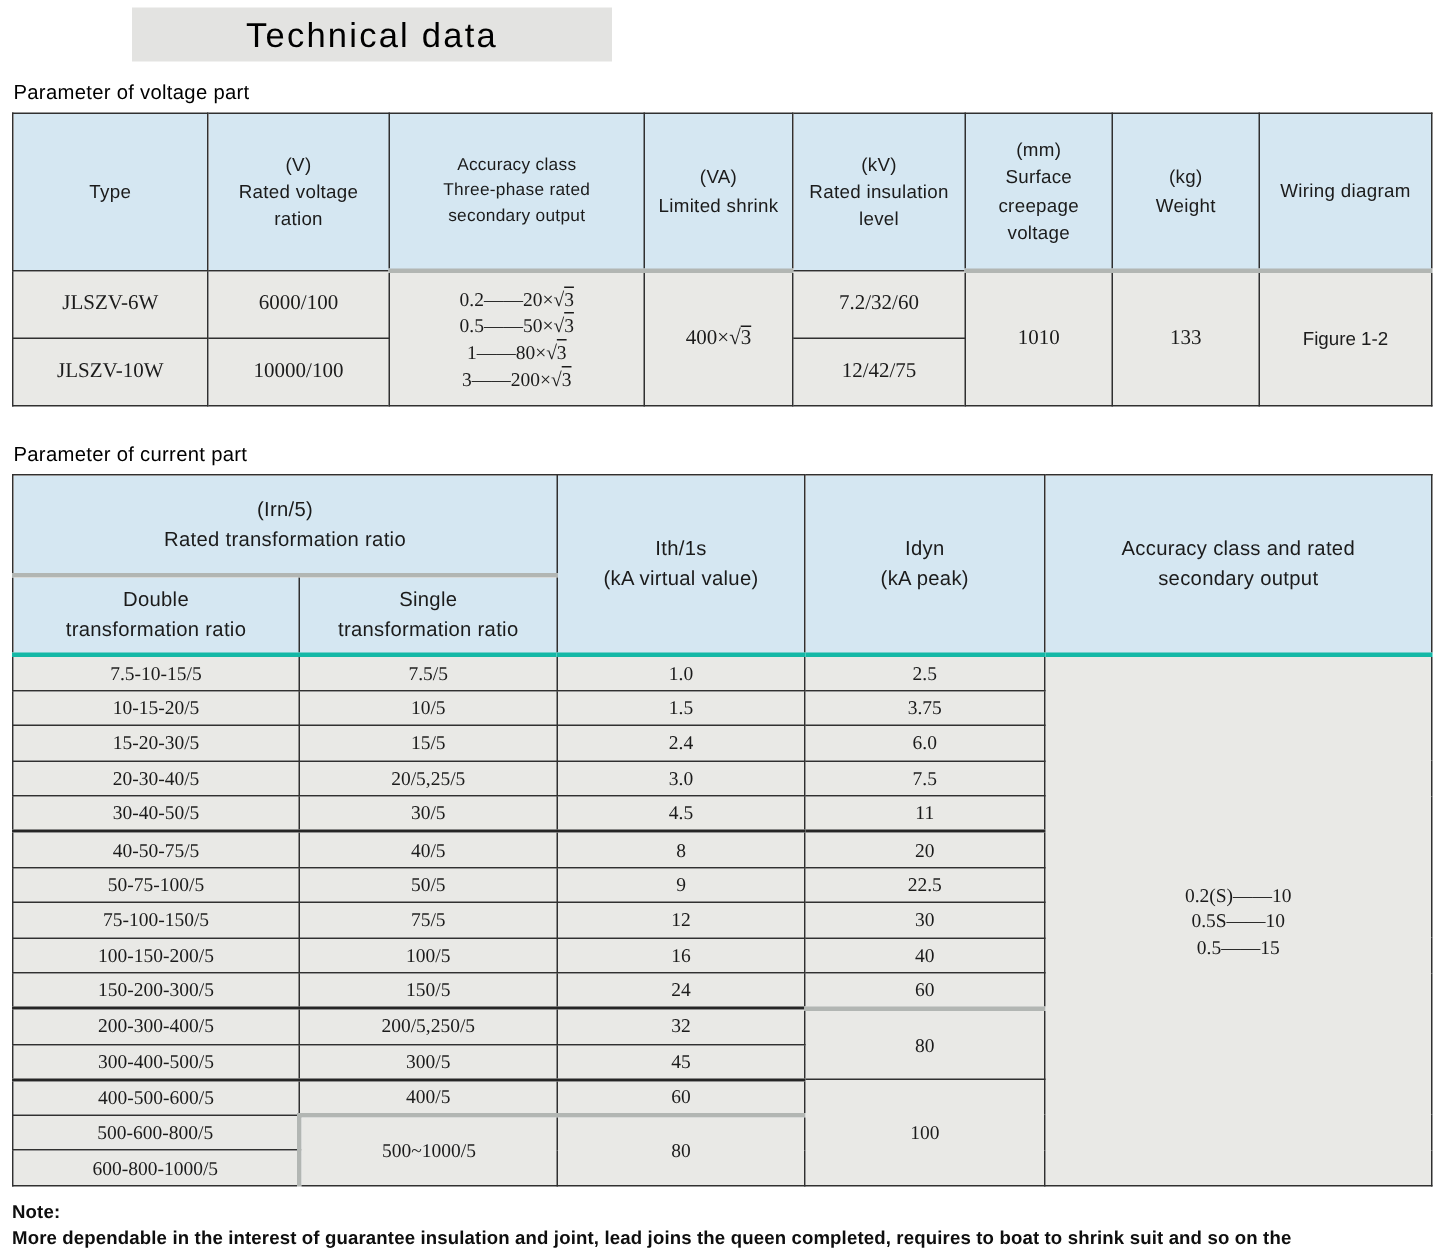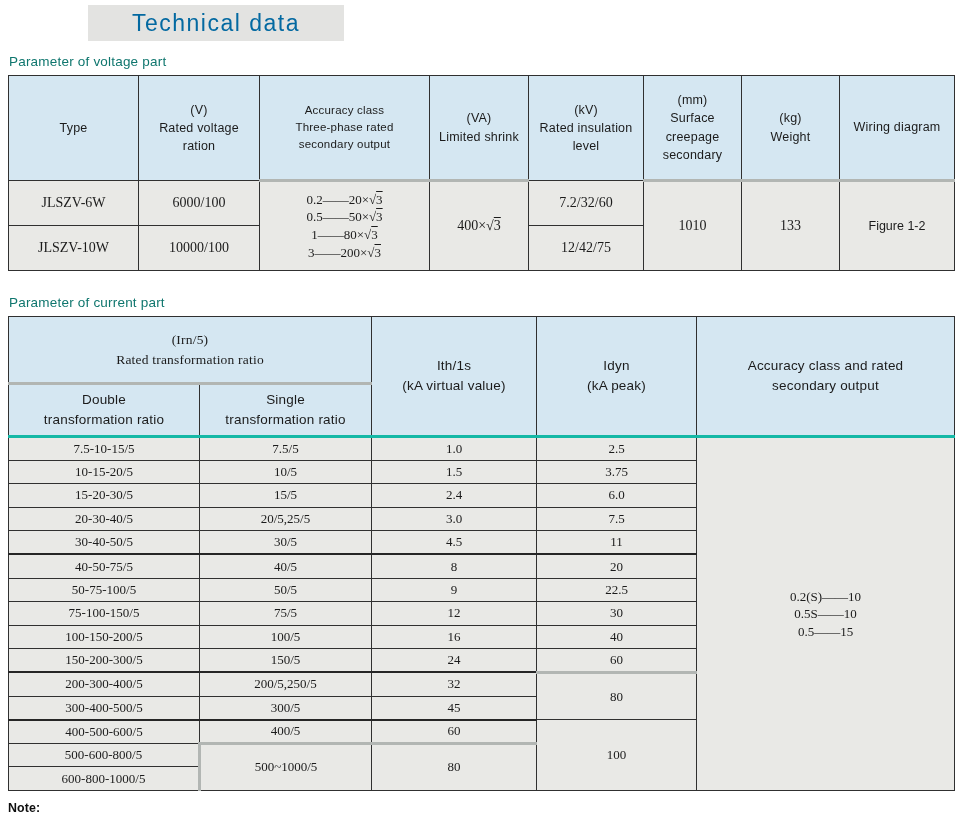--- a/index.html
+++ b/index.html
@@ -10,26 +10,26 @@
     --border_gray:#b2b6b3;
     --text:#1b1b1b;
   }
   *{box-sizing:border-box;}
   html,body{margin:0;padding:0;}
   body{
     width:960px;height:836px;background:#ffffff;color:var(--text);
     font-family:"Liberation Sans",sans-serif;overflow:hidden;
   }
   .title-bar{
-    margin:5px 0 0 88px;width:256px;height:36px;background:var(--title_bg);
+    margin:5px 0 0 88px;width:320px;height:36px;background:var(--title_bg);
     display:flex;align-items:center;justify-content:center;
-    font-size:23px;letter-spacing:1.5px;color:#0369a1;
+    font-size:23px;letter-spacing:1.5px;color:#000000;
   }
   .section-label{
-    margin:13px 0 6px 9px;font-size:13.5px;letter-spacing:0.2px;color:#0f766e;
+    margin:13px 0 6px 9px;font-size:13.5px;letter-spacing:0.2px;color:#000000;
   }
   .section-label.second{margin-top:24px;}
   table{
     border-collapse:collapse;margin-left:8px;table-layout:fixed;
     border:1.5px solid var(--border_dark);
   }
   th,td{
     border:1px solid var(--border_dark);
     text-align:center;vertical-align:middle;padding:0 2px;
     overflow:hidden;
@@ -42,21 +42,21 @@
     background:var(--row_bg);
     font-family:"Liberation Serif",serif;font-size:14px;
   }
   .ct td{font-size:13px;}
   .pre{white-space:pre-line;line-height:1.35;}
   .small{font-size:11.5px;}
   .sans{font-family:"Liberation Sans",sans-serif;font-size:12.5px;}
   .vinc{text-decoration:overline;}
   .gtop{border-top:3px solid var(--border_gray);}
   .gleft{border-left:3px solid var(--border_gray);}
-  .gbottom{border-bottom:3px solid var(--border_gray);font-family:Liberation Serif, serif;}
+  .gbottom{border-bottom:3px solid var(--border_gray);}
   .hb{border-bottom:3px solid #14b8a6;}
   tr.sep td{border-bottom:2px solid #262626;}
   tr.vrow{height:45px;}
   tr.crow{height:23.6px;}
   .note{
     display:flex;margin:9px 0 0 8px;font-weight:bold;font-size:12.4px;
     line-height:1.4;color:#0e0e0e;letter-spacing:0.1px;flex-direction:column;
   }
   .note-label{margin-right:5px;white-space:nowrap;}
 </style>
@@ -88,21 +88,21 @@
 Three-phase rated
 secondary output</th>
     <th>(VA)
 Limited shrink</th>
     <th>(kV)
 Rated insulation
 level</th>
     <th>(mm)
 Surface
 creepage
-secondary</th>
+voltage</th>
     <th>(kg)
 Weight</th>
     <th>Wiring diagram</th>
   </tr>
   <tr class="vrow">
     <td>JLSZV-6W</td>
     <td>6000/100</td>
     <td rowspan="2" class="pre gtop" style="font-size:13px">0.2——20×√<span class="vinc">3</span>
 0.5——50×√<span class="vinc">3</span>
 1——80×√<span class="vinc">3</span>
@@ -236,14 +236,15 @@
   </tr>
   <tr class="crow">
     <td>600-800-1000/5</td>
   </tr>
 </tbody>
   </table>
 
 <div class="note">
   <span class="note-label">Note:</span>
   <div class="note-text">
+    <div>More dependable in the interest of guarantee insulation and joint, lead joins the queen completed, requires to boat to shrink suit and so on the</div>
   </div>
 </div>
 
 </body></html>

